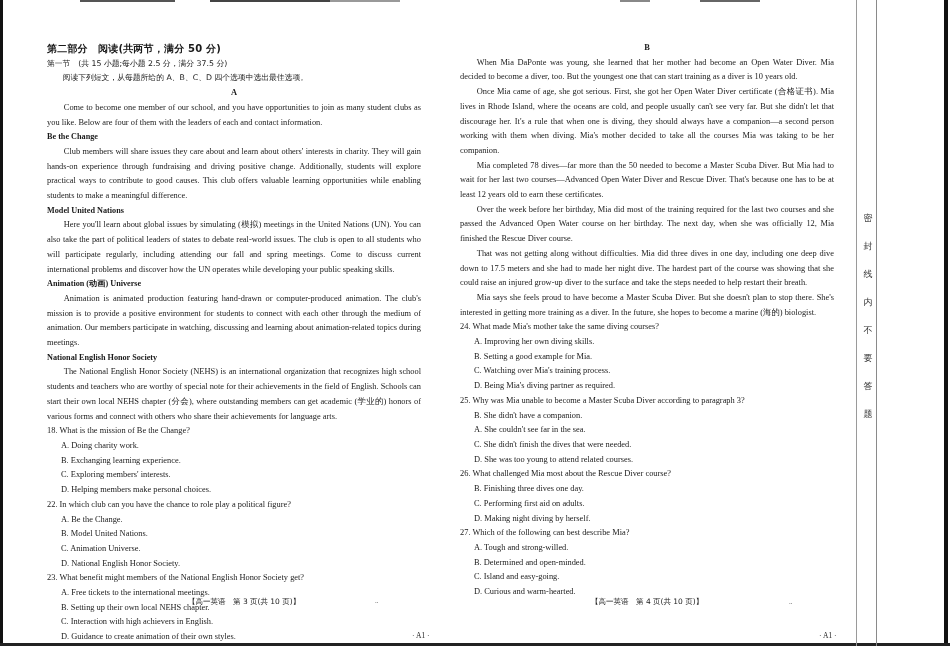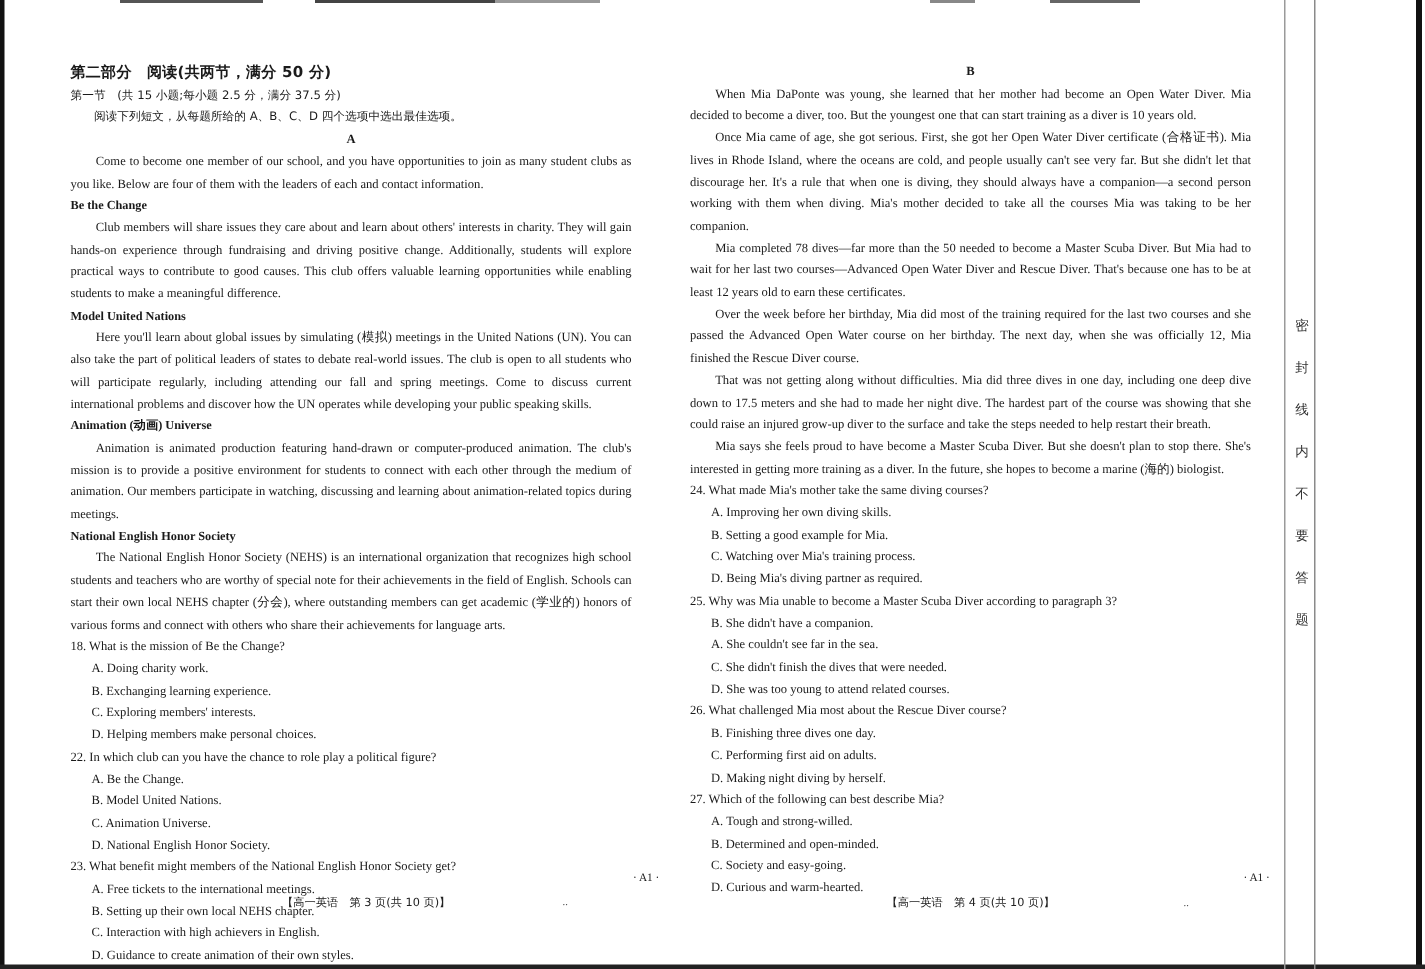--- a/index.html
+++ b/index.html
@@ -29,21 +29,21 @@
   .justify { text-align: justify; }
   .sub { font-weight: bold; font-size: 8.2px; }
   .q { }
   .opt { padding-left: 14px; }
   .opt2 { display: flex; padding-left: 14px; flex-direction: column; }
   .opt2 .c1 { width: 180px; }
   .opt2r .c1 { width: 178px; }
   .footer { position: absolute; font-family: "DejaVu Sans", sans-serif; font-size: 7.5px; color: #222; }
   .footer-left { left: 175px; top: 597px; margin-left: 13px; }
   .footer-right { left: 591px; top: 597px; }
-  .mark { position: absolute; font-size: 7.5px; top: 580px; margin-left: 10px; }
+  .mark { position: absolute; font-size: 7.5px; top: 631px; }
   .mark-left { left: 412px; }
   .mark-right { left: 819px; }
   .dots-left { position: absolute; left: 375px; top: 597px; font-size: 7px; color: #555; }
   .dots-right { position: absolute; left: 789px; top: 598px; font-size: 7px; color: #555; }
 </style>
 </head>
 <body>
 
 <div class="sheet">
   <div class="edge-top"></div>
@@ -126,21 +126,21 @@
     <div class="opt">B. Finishing three dives one day.</div>
     <div class="opt">C. Performing first aid on adults.</div>
     <div class="opt">D. Making night diving by herself.</div>
 
     <div class="q">27. Which of the following can best describe Mia?</div>
     <div class="opt2 opt2r">
       <span class="c1">A. Tough and strong-willed.</span>
       <span>B. Determined and open-minded.</span>
     </div>
     <div class="opt2 opt2r">
-      <span class="c1">C. Society and easy-going.</span>
+      <span class="c1">C. Island and easy-going.</span>
       <span>D. Curious and warm-hearted.</span>
     </div>
   </div>
 
   <div class="footer footer-right">【高一英语　第 4 页(共 10 页)】</div>
   <div class="dots-right">..</div>
   <div class="mark mark-right">· A1 ·</div>
 
   <div class="vline1"></div>
   <div class="vline2"></div>

